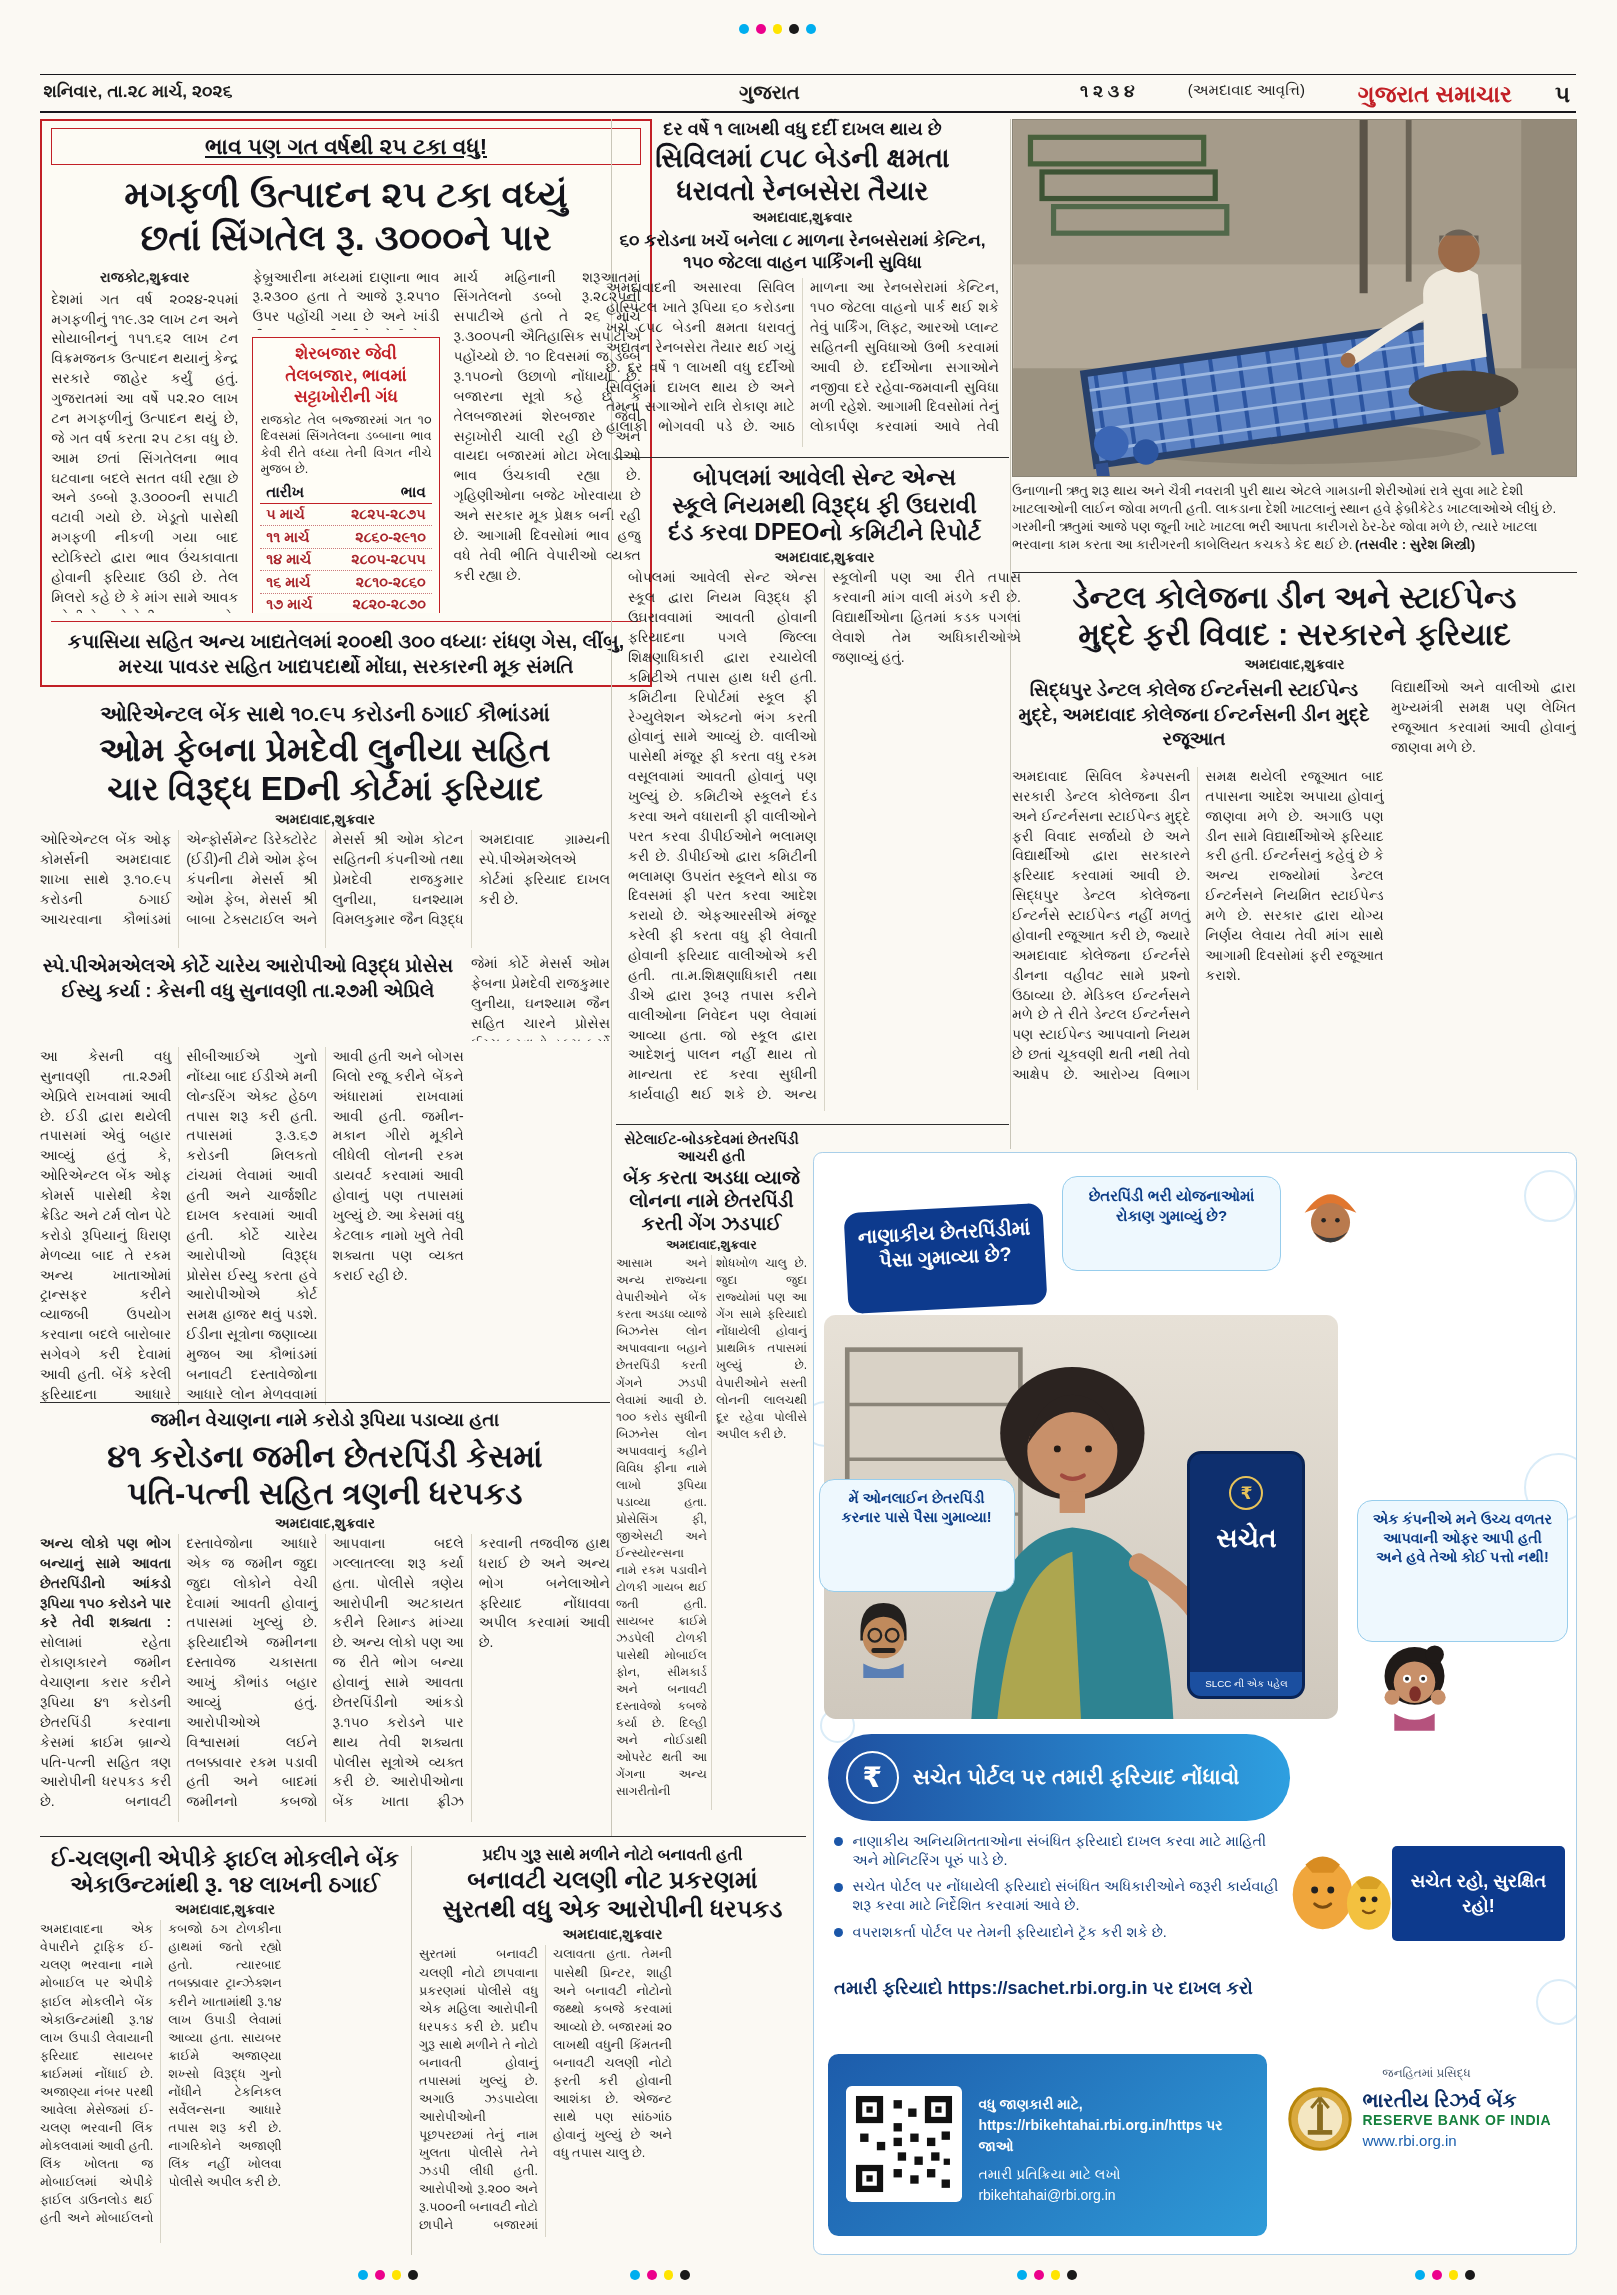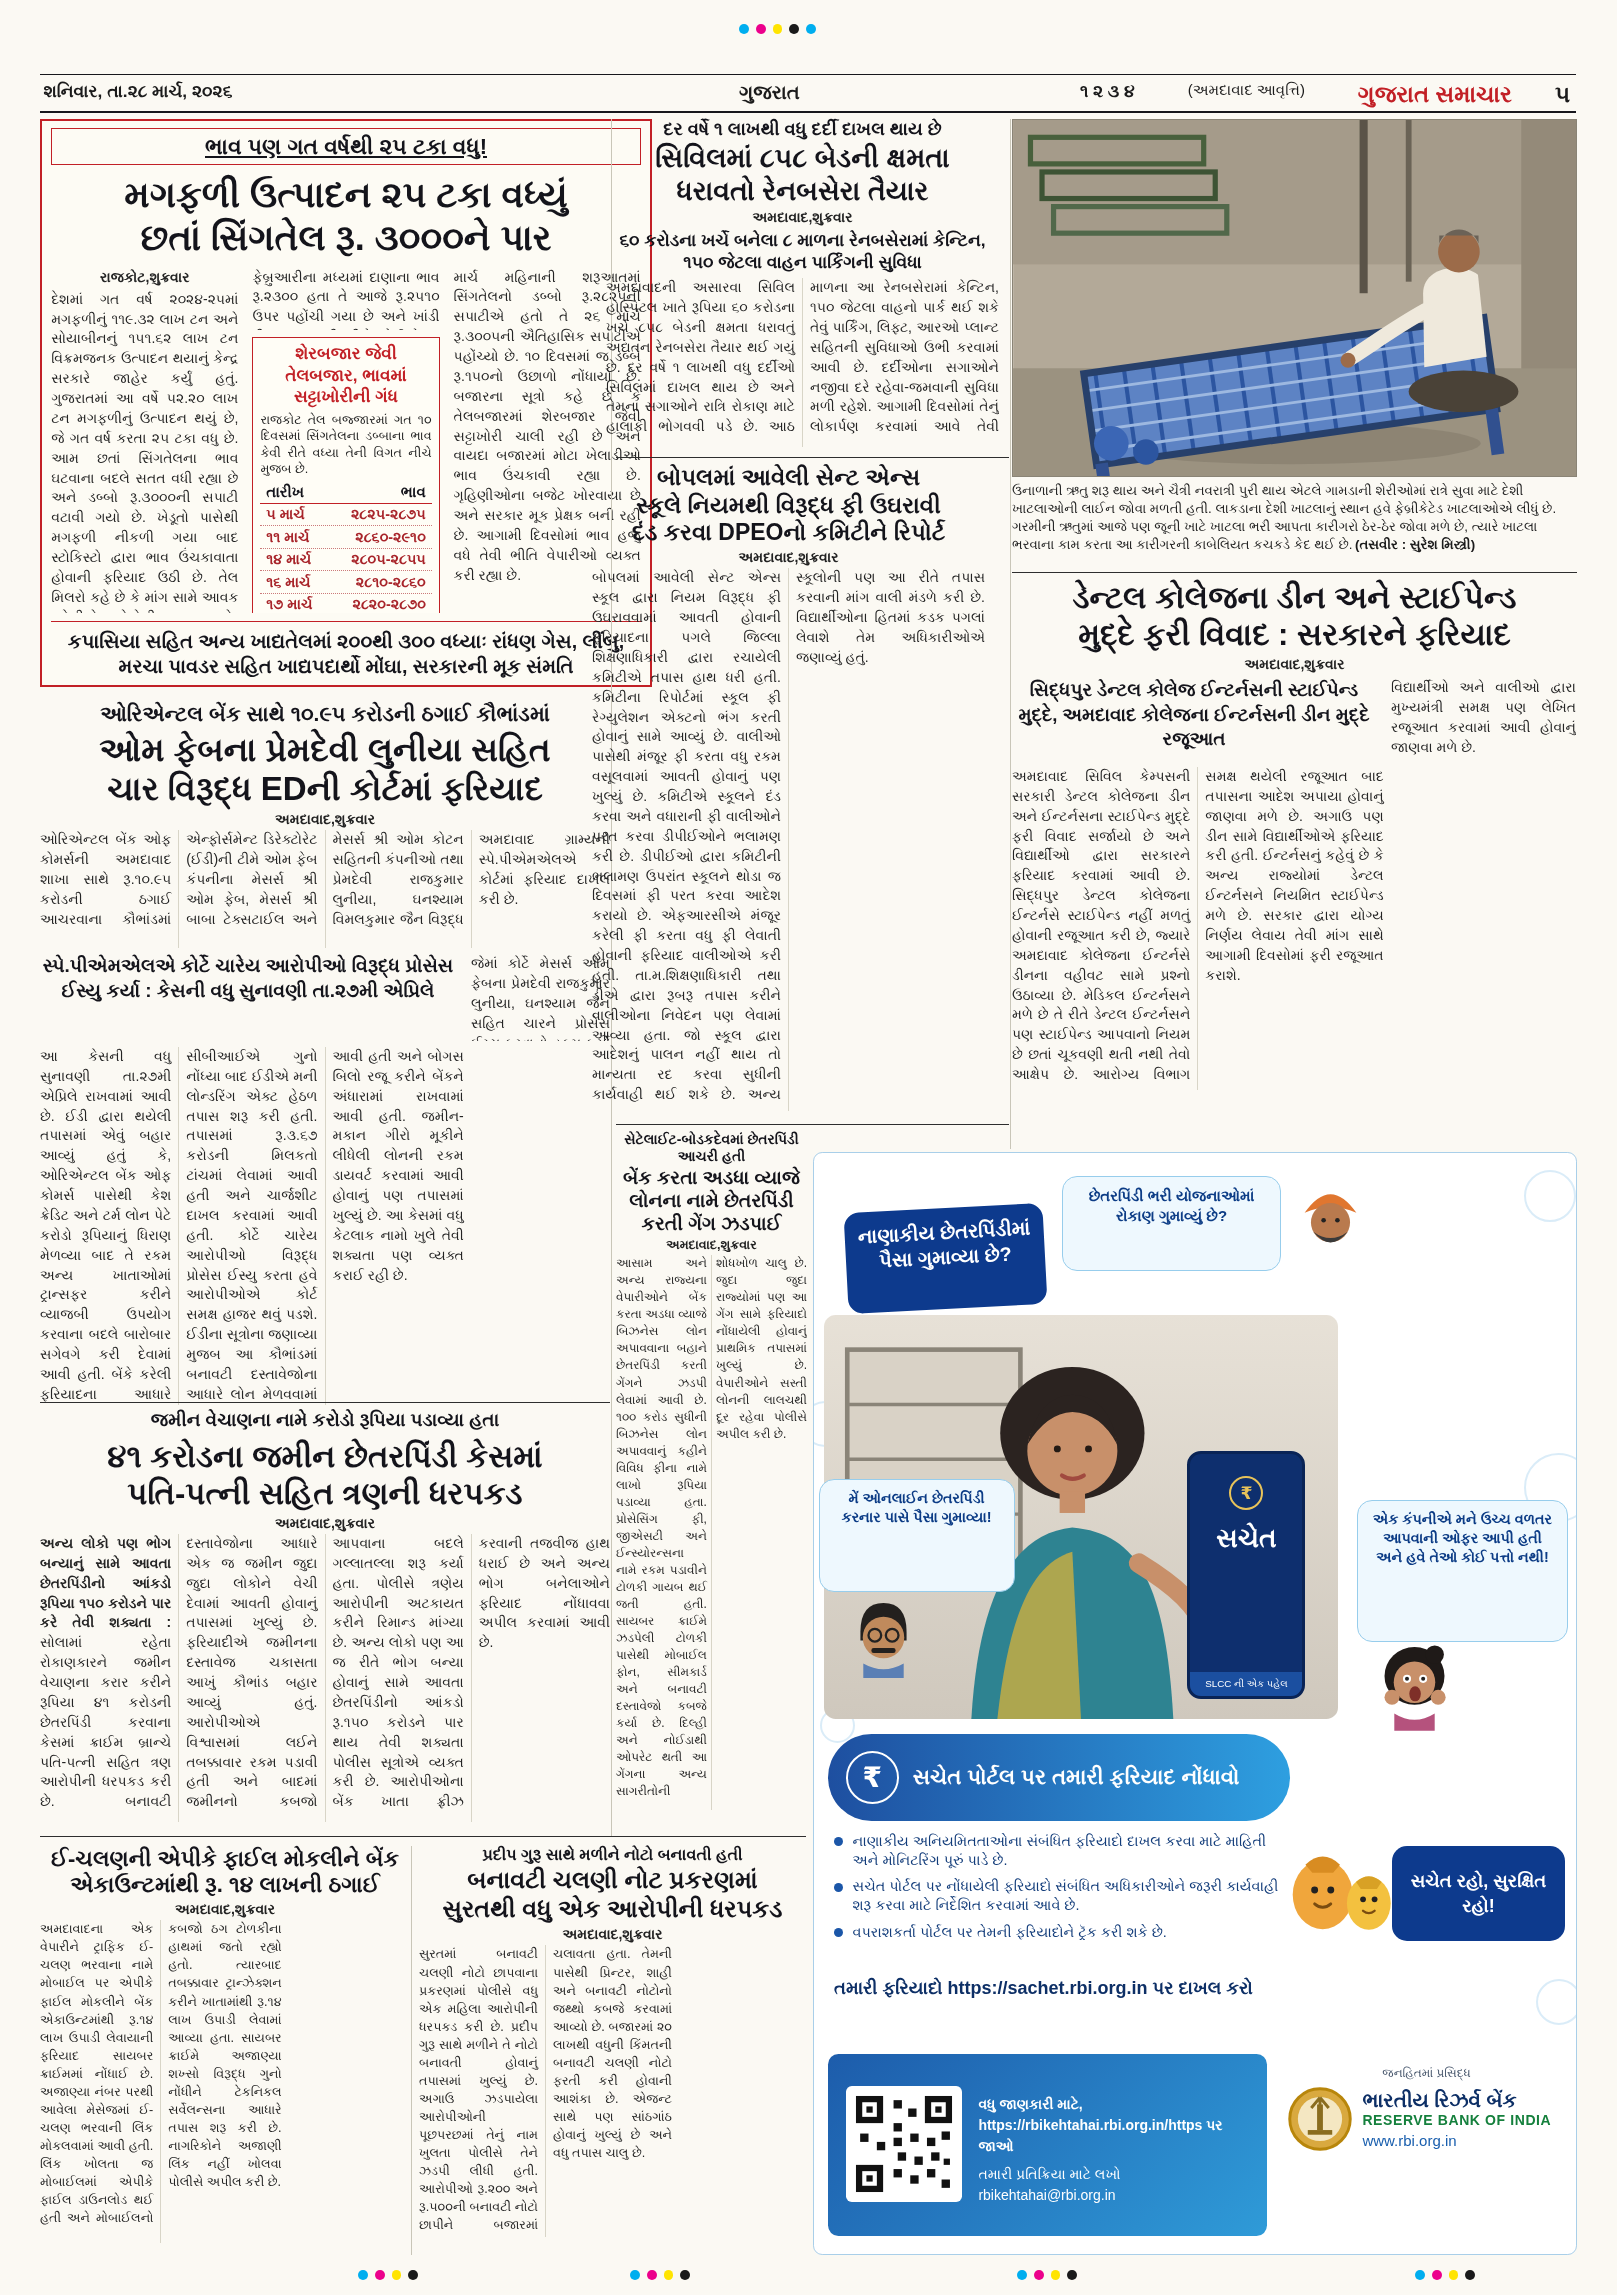--- a/index.html
+++ b/index.html
@@ -43,21 +43,21 @@
             font-weight:700;text-align:center;padding:11.6px 10.4px;transform:rotate(-3deg);line-height:1.3}
 .banner{position:absolute;display:flex;align-items:center;gap:14px;border-radius:46px;
         background:linear-gradient(90deg,#1e4fa0,#2e9fe0);color:#fff;padding:0 17.3px}
 .banner .ic{width:53px;height:53px;border-radius:50%;border:2.9px solid #fff;display:flex;
             align-items:center;justify-content:center;font-size:28px;font-weight:700;flex:0 0 auto}
 .banner .tx{font-size:21.4px;font-weight:700;line-height:1.25}
 .ad-bullet{position:relative;padding-left:18.5px;font-size:14.4px;color:#123c7a;
            line-height:1.3;margin-bottom:8px;text-align:left;font-weight:500}
 .ad-bullet::before{content:"";position:absolute;left:0;top:5.2px;width:9.2px;height:9.2px;
                    border-radius:50%;background:#1b56a8}
-.badge{position:absolute;background:#0d3a8d;border-radius:15px;color:#fff;font-weight:700;
+.badge{position:absolute;background:#0d3a8d;border-radius:5px;color:#fff;font-weight:700;
        text-align:center;display:flex;align-items:center;justify-content:center;line-height:1.35;padding:5.8px}
 .phone{position:absolute;background:#0e2f6e;border:3.5px solid #0a2456;border-radius:14px;
        display:flex;flex-direction:column;align-items:center;overflow:hidden}
 .phone .rbiDot{width:34px;height:34px;border-radius:50%;border:2.3px solid #e8c35a;color:#e8c35a;
        display:flex;align-items:center;justify-content:center;font-size:17.3px;font-weight:700;margin-top:22px}
 .phone .appName{color:#fff;font-size:26.6px;font-weight:700;margin-top:12.7px}
 .phone .appSub{margin-top:auto;background:#1b4fa0;color:#fff;font-size:9.8px;width:100%;
        text-align:center;padding:5.8px 2.3px}
 .gradBox{position:absolute;background:linear-gradient(135deg,#1d5cab,#2f9bd8);border-radius:10.4px;color:#fff}
 .dots{position:absolute;display:flex;gap:7px}
@@ -182,21 +182,21 @@
   <div class="kicker" style="font-size:18px">દર વર્ષે ૧ લાખથી વધુ દર્દી દાખલ થાય છે</div>
   <div class="hl-line" style="font-size:27px;margin-top:2.3px">સિવિલમાં ૮૫૮ બેડની ક્ષમતા</div>
   <div class="hl-line" style="font-size:27px">ધરાવતો રેનબસેરા તૈયાર</div>
   <div class="byline">અમદાવાદ,શુક્રવાર</div>
   <div class="subhead" style="font-size:17.3px;margin-bottom:4.6px">૬૦ કરોડના ખર્ચે બનેલા ૮ માળના રેનબસેરામાં કેન્ટિન, ૧૫૦ જેટલા વાહન પાર્કિંગની સુવિધા</div>
   <div class="body mc c2" style="height:169px">અમદાવાદની અસારવા સિવિલ હોસ્પિટલ ખાતે રૂપિયા ૬૦ કરોડના ખર્ચે ૮૫૮ બેડની ક્ષમતા ધરાવતું અદ્યતન રેનબસેરા તૈયાર થઈ ગયું છે. દર વર્ષે ૧ લાખથી વધુ દર્દીઓ સિવિલમાં દાખલ થાય છે અને તેમના સગાઓને રાત્રિ રોકાણ માટે હાલાકી ભોગવવી પડે છે. આઠ માળના આ રેનબસેરામાં કેન્ટિન, ૧૫૦ જેટલા વાહનો પાર્ક થઈ શકે તેવું પાર્કિંગ, લિફ્ટ, આરઓ પ્લાન્ટ સહિતની સુવિધાઓ ઉભી કરવામાં આવી છે. દર્દીઓના સગાઓને નજીવા દરે રહેવા-જમવાની સુવિધા મળી રહેશે. આગામી દિવસોમાં તેનું લોકાર્પણ કરવામાં આવે તેવી શક્યતા છે. હાલમાં સગાઓ કેમ્પસમાં ખુલ્લામાં સુઈ રહે છે તે સમસ્યાનો અંત આવશે. ટ્રોમા સેન્ટર નજીક બનેલા આ ભવનમાં મહિલાઓ અને પુરુષો માટે અલગ વ્યવસ્થા રખાઈ છે.</div>
 </div>
 
 <div class="abs rule-h" style="left:616px;top:457px;width:393px;height:1.2px"></div>
 
-<div class="abs" style="left:592px;top:464px;width:393px">
+<div class="abs" style="left:628px;top:464px;width:393px">
   <div class="hl-line" style="font-size:23px">બોપલમાં આવેલી સેન્ટ એન્સ</div>
   <div class="hl-line" style="font-size:23px">સ્કૂલે નિયમથી વિરૂદ્ધ ફી ઉઘરાવી</div>
   <div class="hl-line" style="font-size:23px">દંડ કરવા DPEOનો કમિટીને રિપોર્ટ</div>
   <div class="byline">અમદાવાદ,શુક્રવાર</div>
   <div class="body mc c2" style="height:543px">બોપલમાં આવેલી સેન્ટ એન્સ સ્કૂલ દ્વારા નિયમ વિરૂદ્ધ ફી ઉઘરાવવામાં આવતી હોવાની ફરિયાદના પગલે જિલ્લા શિક્ષણાધિકારી દ્વારા રચાયેલી કમિટીએ તપાસ હાથ ધરી હતી. કમિટીના રિપોર્ટમાં સ્કૂલ ફી રેગ્યુલેશન એક્ટનો ભંગ કરતી હોવાનું સામે આવ્યું છે. વાલીઓ પાસેથી મંજૂર ફી કરતા વધુ રકમ વસૂલવામાં આવતી હોવાનું પણ ખુલ્યું છે. કમિટીએ સ્કૂલને દંડ કરવા અને વધારાની ફી વાલીઓને પરત કરવા ડીપીઈઓને ભલામણ કરી છે. ડીપીઈઓ દ્વારા કમિટીની ભલામણ ઉપરાંત સ્કૂલને થોડા જ દિવસમાં ફી પરત કરવા આદેશ કરાયો છે. એફઆરસીએ મંજૂર કરેલી ફી કરતા વધુ ફી લેવાતી હોવાની ફરિયાદ વાલીઓએ કરી હતી. તા.મ.શિક્ષણાધિકારી તથા ડીએ દ્વારા રૂબરૂ તપાસ કરીને વાલીઓના નિવેદન પણ લેવામાં આવ્યા હતા. જો સ્કૂલ દ્વારા આદેશનું પાલન નહીં થાય તો માન્યતા રદ કરવા સુધીની કાર્યવાહી થઈ શકે છે. અન્ય સ્કૂલોની પણ આ રીતે તપાસ કરવાની માંગ વાલી મંડળે કરી છે. વિદ્યાર્થીઓના હિતમાં કડક પગલાં લેવાશે તેમ અધિકારીઓએ જણાવ્યું હતું.</div>
 </div>
 
 <div class="abs rule-h" style="left:616px;top:1124px;width:393px;height:1.2px"></div>
 
 <div class="abs" style="left:616px;top:1131px;width:191px">

